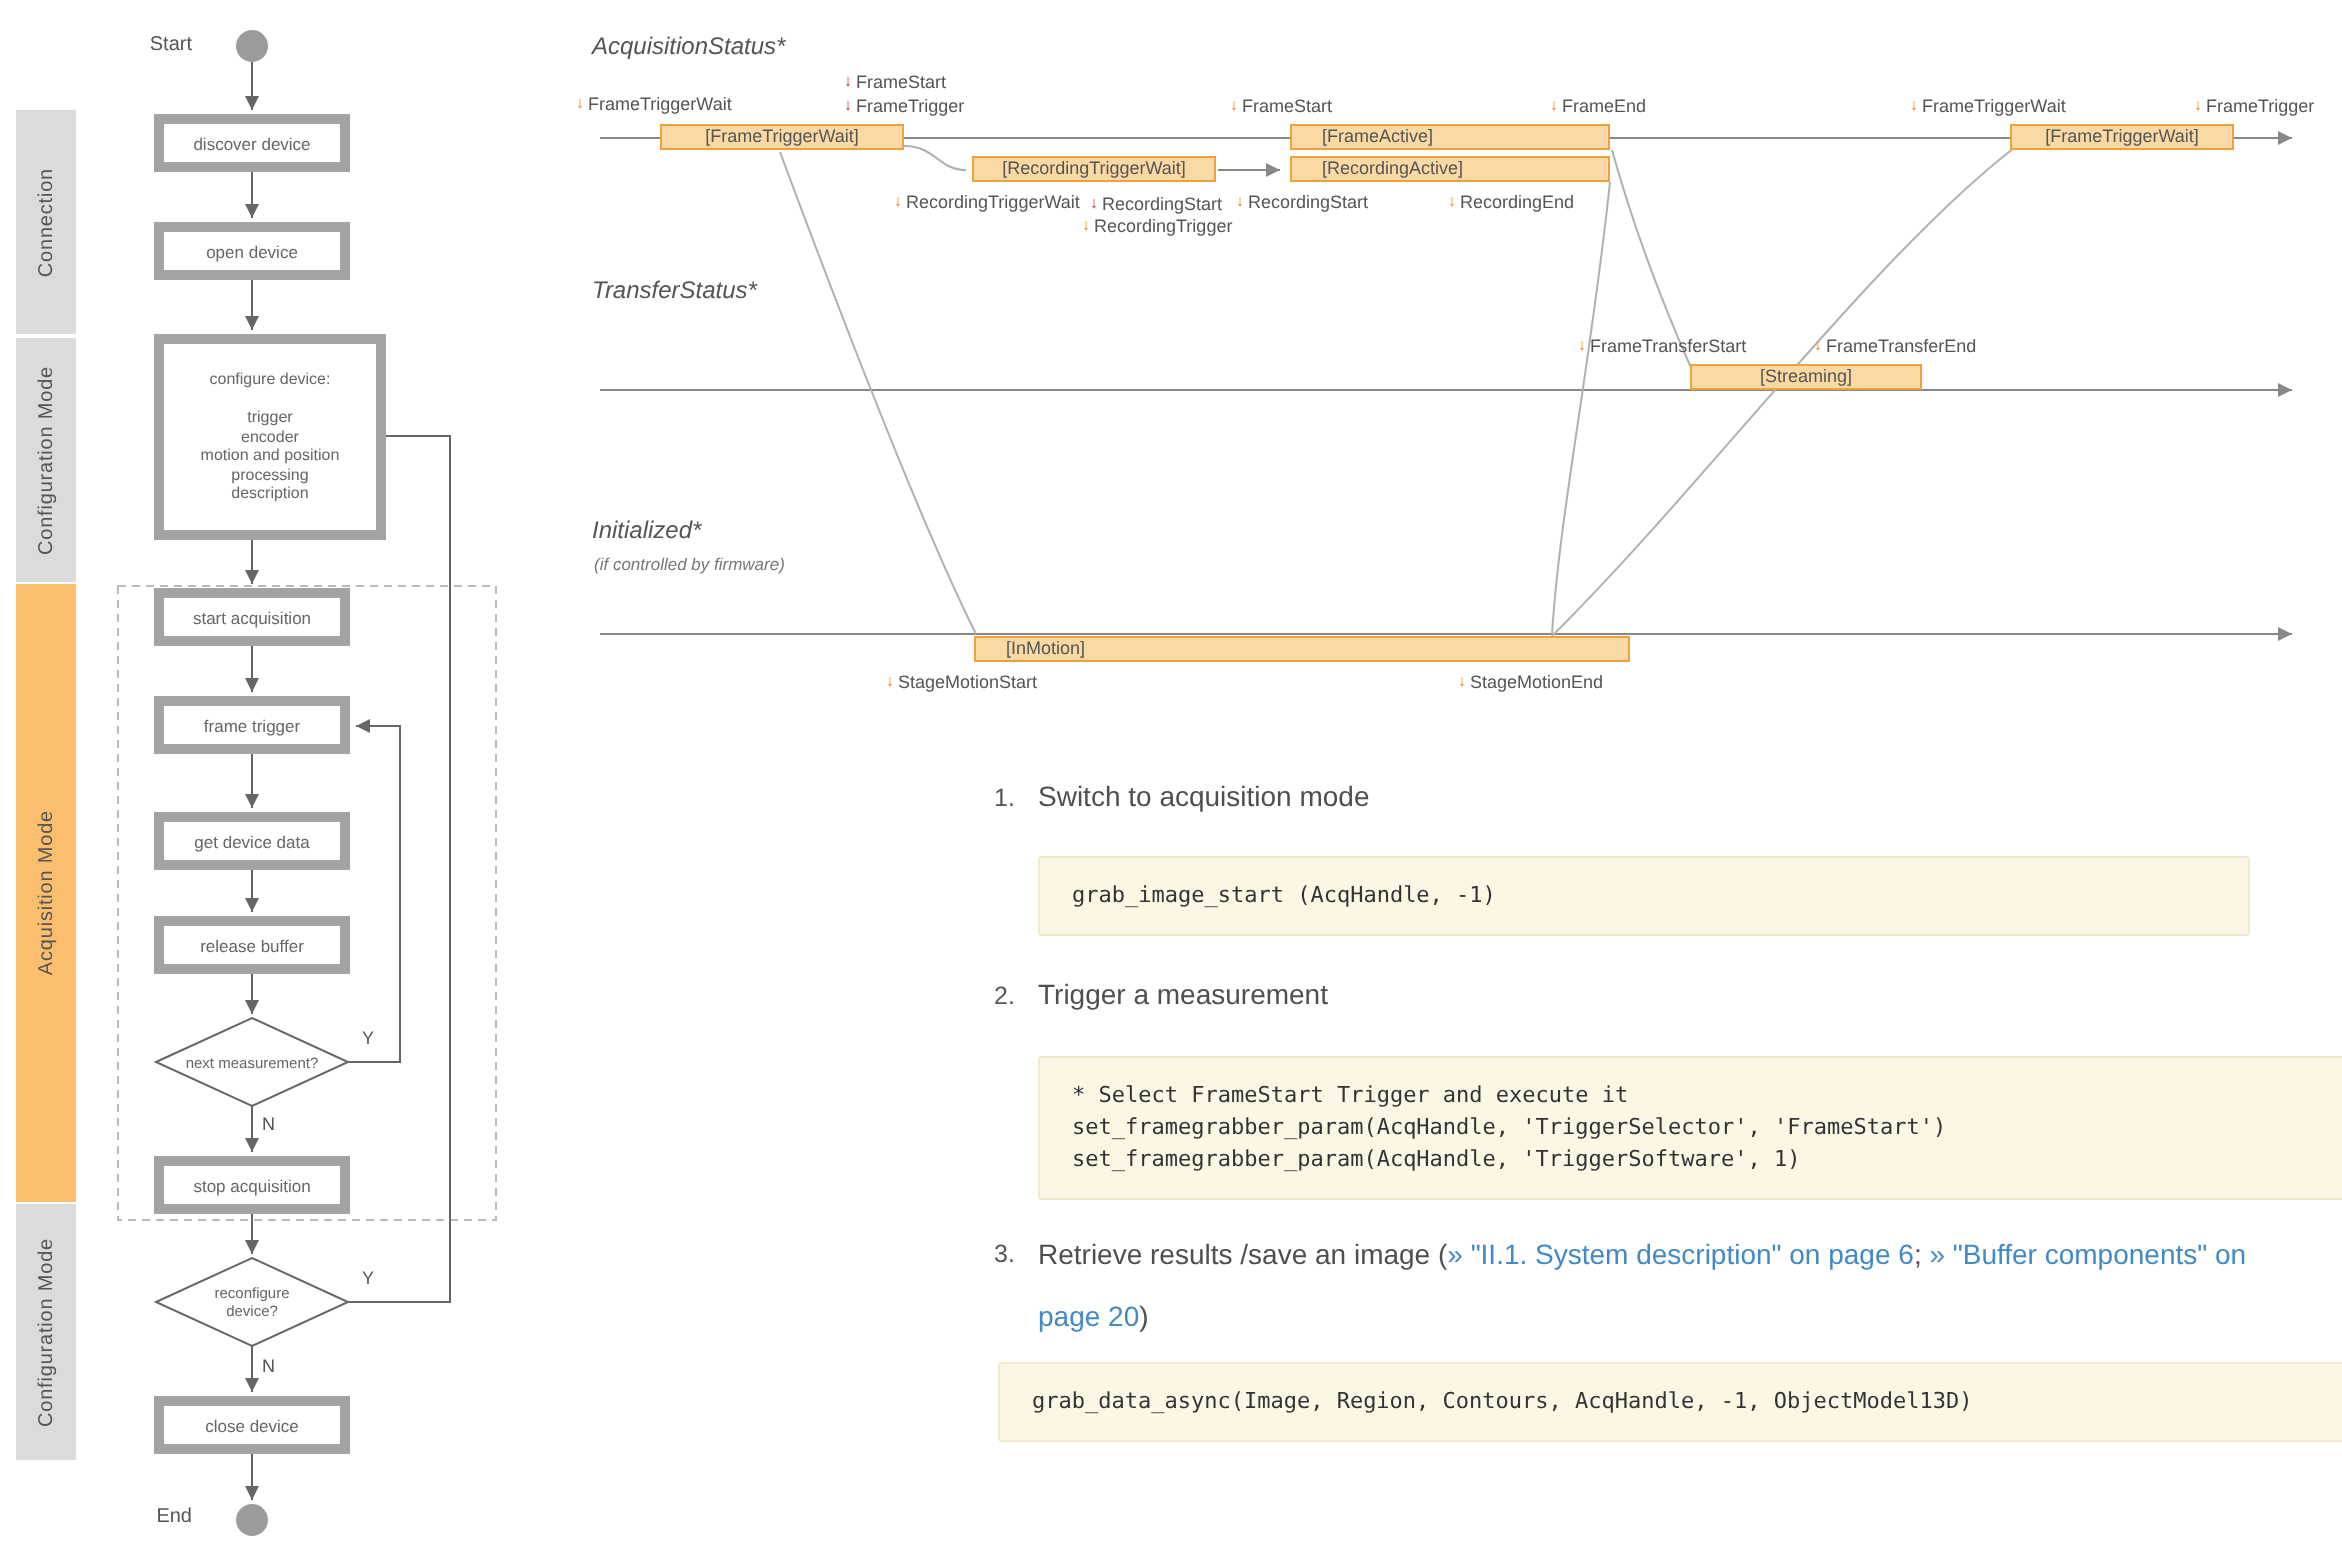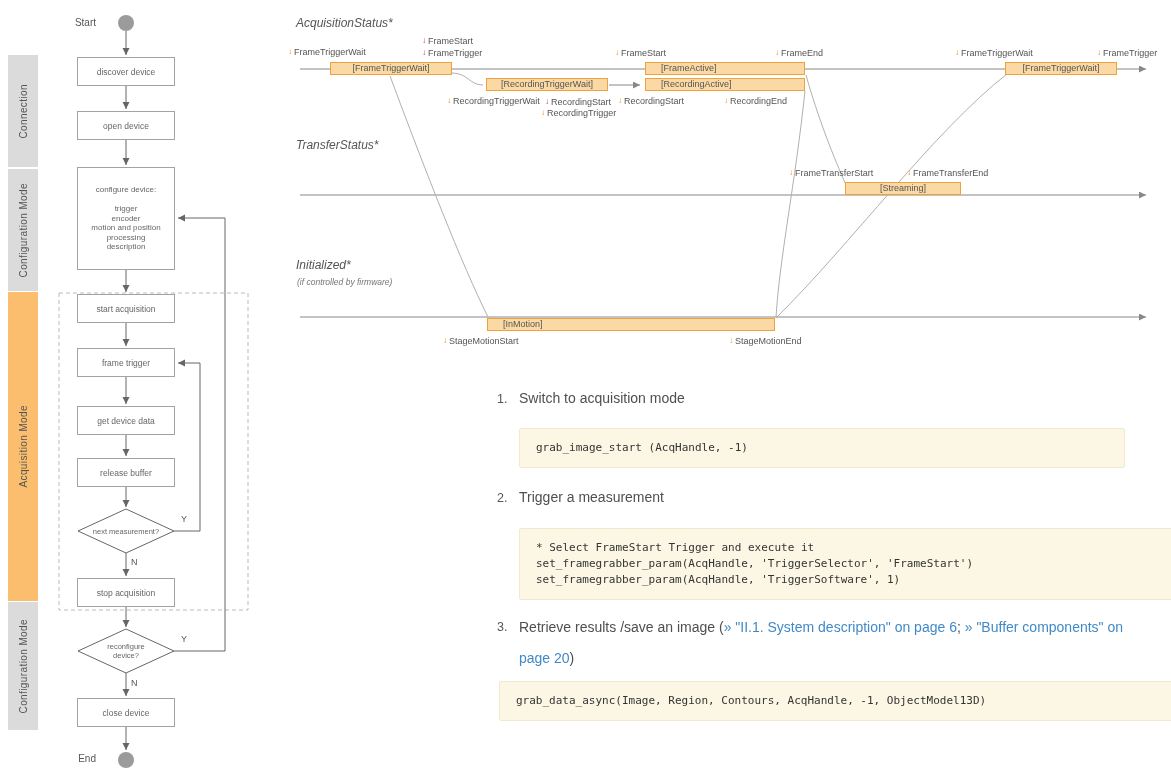--- a/index.html
+++ b/index.html
@@ -7,21 +7,21 @@
             font-family:"Liberation Sans",sans-serif; overflow:hidden; }
   svg.overlay { position:absolute; left:0; top:0; pointer-events:none; z-index:1; }
 
   
   .phase { position:absolute; left:8px; width:30px; display:flex; align-items:center; justify-content:center; z-index:2; }
   .phase.gray   { background:#dbdbdb; }
   .phase.orange { background:#fbbe6e; }
   .phase-label  { writing-mode:vertical-rl; transform:rotate(180deg); font-size:10px; color:#555; letter-spacing:.4px; white-space:nowrap; }
 
   
-  .fbox { position:absolute; background:#fff; border:1px solid #a3a3a3; box-sizing:border-box;
+  .fbox { position:absolute; background:#fff; border:5px solid #a3a3a3; box-sizing:border-box;
           display:flex; align-items:center; justify-content:center; text-align:center;
           font-size:8.5px; color:#666; z-index:2; }
   .cfg-title { font-size:8px; }
   .cfg-items { margin-top:10px; line-height:9.5px; font-size:8px; }
   .diamond-label { position:absolute; text-align:center; font-size:7.5px; color:#666; line-height:9px; z-index:2; }
   .yn { position:absolute; font-size:9px; color:#555; z-index:2; }
   .terminal-label { position:absolute; width:40px; text-align:right; font-size:10px; color:#555; z-index:2; }
 
   
   .section-title { position:absolute; font-style:italic; font-size:12px; color:#555; z-index:2; }
@@ -116,21 +116,21 @@
 
   <div class="terminal-label" style="left:56px;top:17px">Start</div>
   <div class="terminal-label" style="left:56px;top:753px">End</div>
 
   <div class="fbox" style="left:77px;top:57px;width:98px;height:29px">
       <span>discover device</span>
     </div>
   <div class="fbox" style="left:77px;top:111px;width:98px;height:29px">
       <span>open device</span>
     </div>
-  <div class="fbox" style="left:77px;top:167px;width:98px;height:103px">
+  <div class="fbox" style="left:77px;top:167px;width:116px;height:103px">
     <div>
       <div class="cfg-title">configure device:</div>
       <div class="cfg-items">
         <div>trigger</div>
         <div>encoder</div>
         <div>motion and position</div>
         <div>processing</div>
         <div>description</div>
       </div>
     </div>
@@ -166,21 +166,21 @@
   <div class="section-title" style="left:296px;top:138px">TransferStatus*</div>
   <div class="section-title" style="left:296px;top:258px">Initialized*</div>
   <div class="section-subtitle" style="left:297px;top:277px">(if controlled by firmware)</div>
 
   <div class="sbar center" style="left:330px;top:62px;width:122px">[FrameTriggerWait]</div>
   <div class="sbar center" style="left:486px;top:78px;width:122px">[RecordingTriggerWait]</div>
   <div class="sbar" style="left:645px;top:62px;width:160px">[FrameActive]</div>
   <div class="sbar" style="left:645px;top:78px;width:160px">[RecordingActive]</div>
   <div class="sbar center" style="left:1005px;top:62px;width:112px">[FrameTriggerWait]</div>
   <div class="sbar center" style="left:845px;top:182px;width:116px">[Streaming]</div>
-  <div class="sbar" style="left:487px;top:318px;width:288px">[InMotion]</div>
+  <div class="sbar" style="left:487px;top:318px;width:328px">[InMotion]</div>
 
   <div class="event" style="left:288px;top:47px">
       <span class="mk o">↓</span>
       <span>FrameTriggerWait</span>
     </div>
   <div class="event" style="left:422px;top:36px">
       <span class="mk r">↓</span>
       <span>FrameStart</span>
     </div>
   <div class="event" style="left:422px;top:48px">

